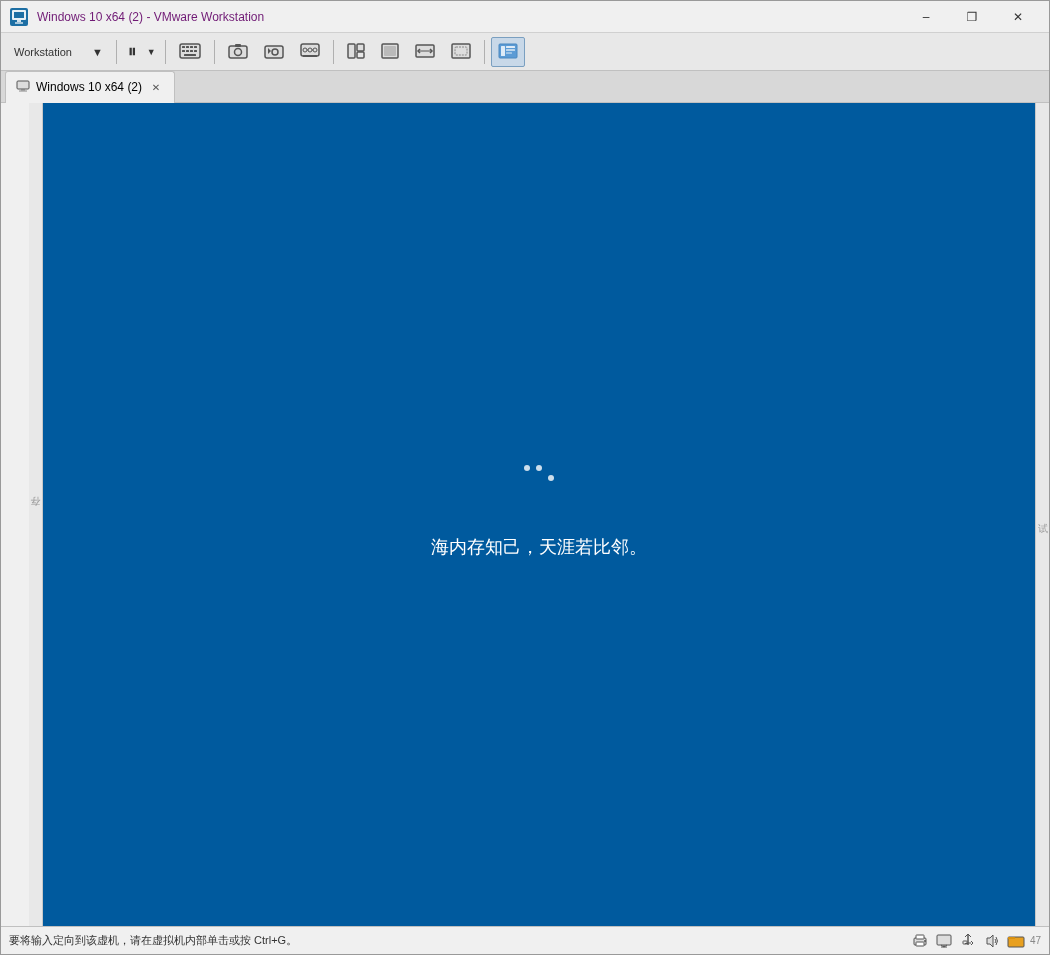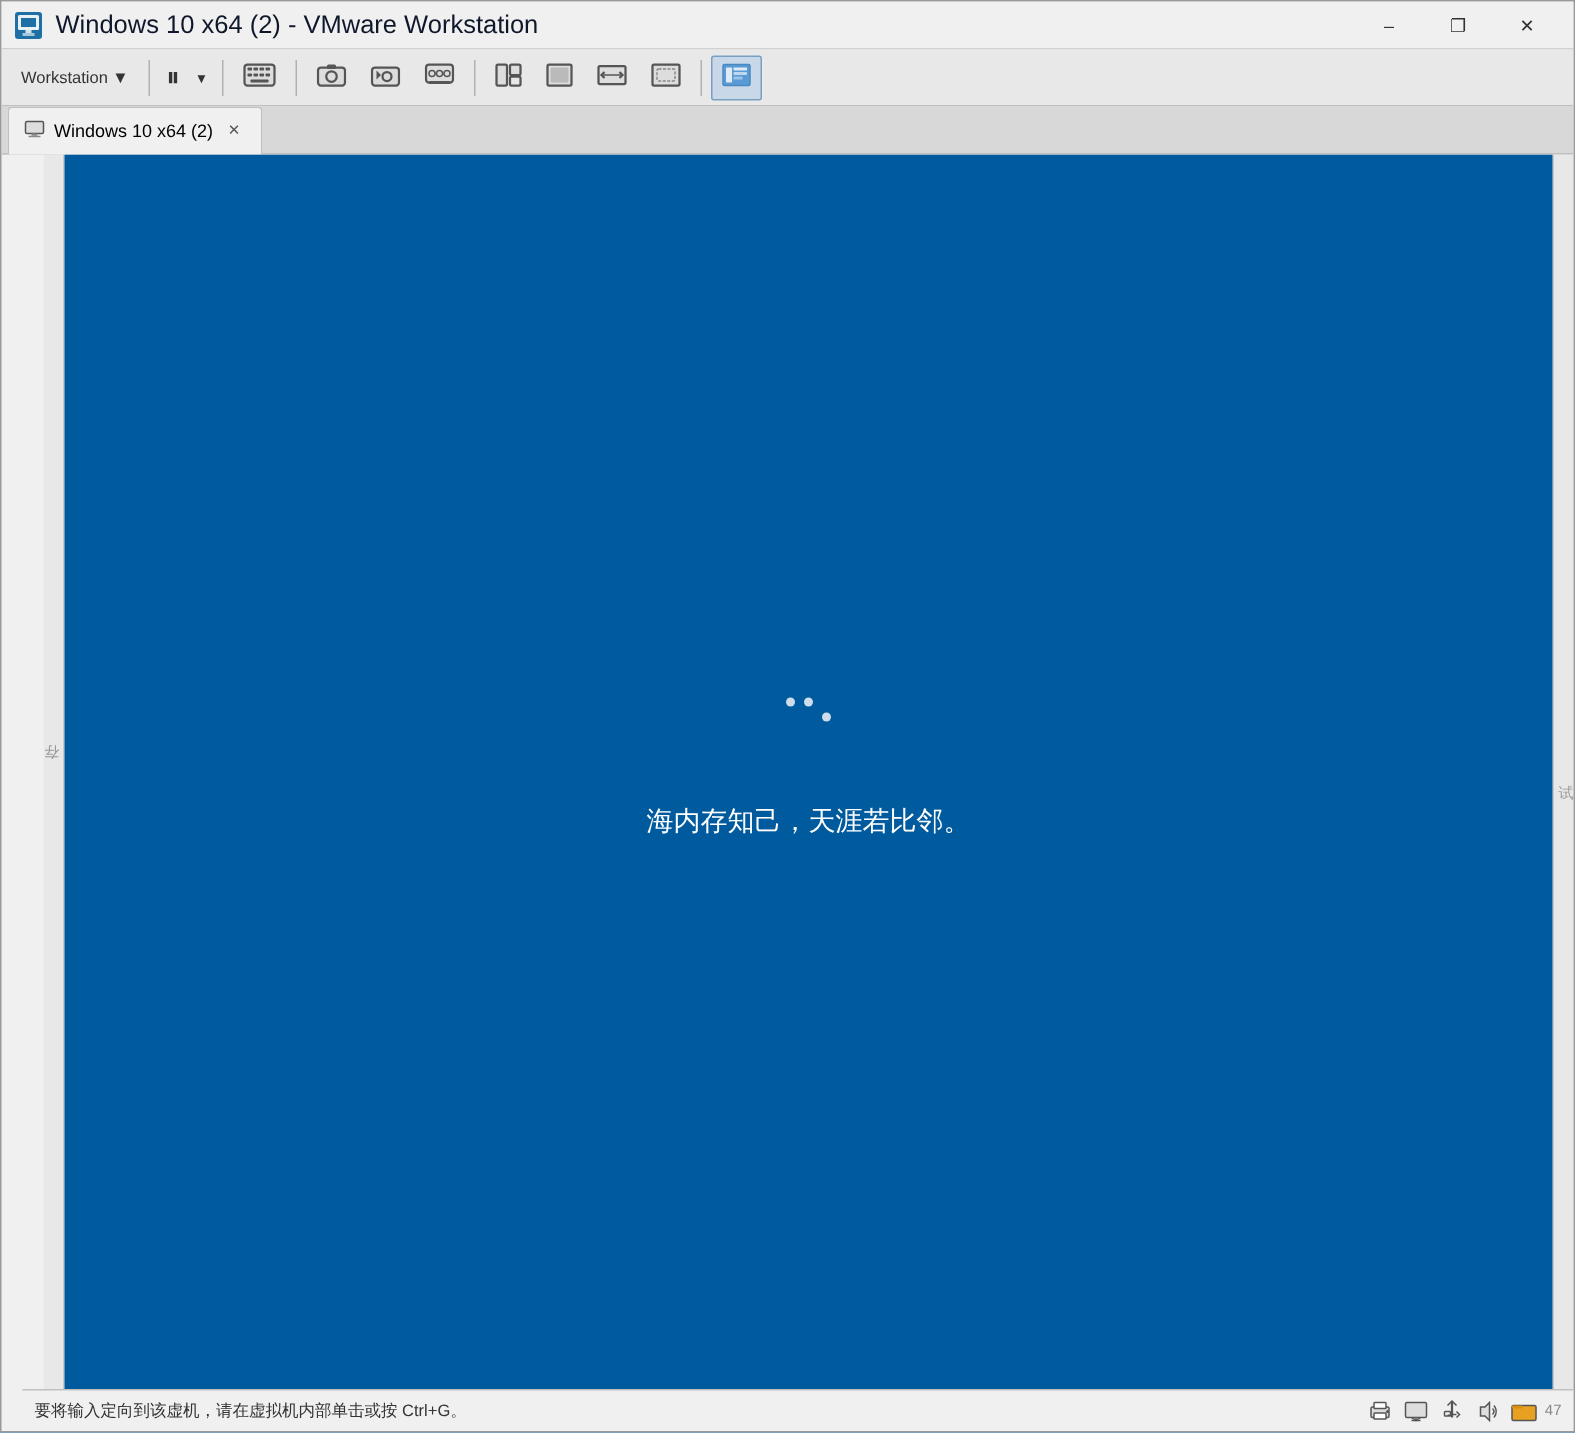--- a/index.html
+++ b/index.html
@@ -14,22 +14,22 @@
       padding: 0 8px;
       border-bottom: 1px solid #d0d0d0;
       user-select: none;
     }
     .title-bar-icon {
       width: 20px; height: 20px; margin-right: 8px;
       display: flex; align-items: center; justify-content: center;
     }
     .title-bar-icon svg { width: 18px; height: 18px; }
     .title-bar-text {
-      font-size: 17px;
-      color: #0f172a;
+      font-size: 12px;
+      color: #701a75;
       flex: 1;
     }
     .title-bar-controls {
       display: flex; gap: 0;
     }
     .title-bar-btn {
       width: 46px; height: 32px;
       display: flex; align-items: center; justify-content: center;
       font-size: 12px; cursor: pointer; background: transparent; border: none;
       color: #333;
@@ -43,21 +43,21 @@
       height: 38px;
       padding: 0 6px;
       border-bottom: 1px solid #c0c0c0;
       gap: 2px;
     }
     .toolbar-btn {
       display: flex; align-items: center; justify-content: flex-end;
       height: 30px; padding: 0 6px;
       background: transparent; border: 1px solid transparent;
       cursor: pointer; border-radius: 2px; color: #333; font-size: 11px;
-      gap: 3px;
+      gap: 20px;
     }
     .toolbar-btn.active { background: #c8d8e8; border-color: #7a9fc0; }
     .toolbar-separator { width: 1px; height: 24px; background: #b0b0b0; margin: 0 4px; }
 
     
     .tab-bar {
       display: flex;
       align-items: center;
       background: #d8d8d8;
       height: 32px;
@@ -114,21 +114,20 @@
     
     .status-bar {
       display: flex;
       align-items: center;
       background: #f0f0f0;
       height: 28px;
       border-top: 1px solid #c0c0c0;
       padding: 0 8px;
       font-size: 11px;
       color: #333;
-      margin-left: 14px;
     }
     .status-text { flex: 1; }
     .status-icons {
       display: flex; align-items: center; gap: 4px;
     }
     .status-icon {
       width: 20px; height: 20px; display: flex; align-items: center; justify-content: center;
       font-size: 14px; color: #444;
     }
 

